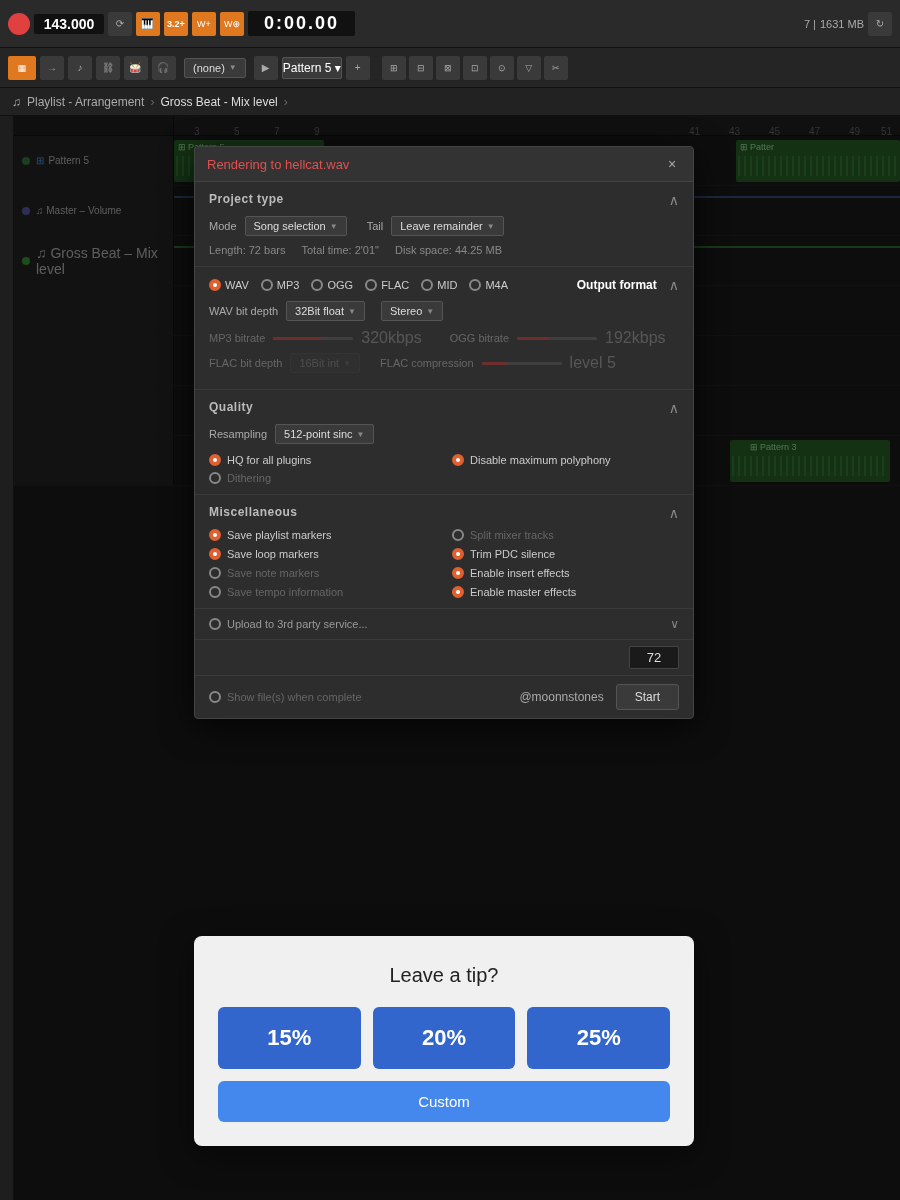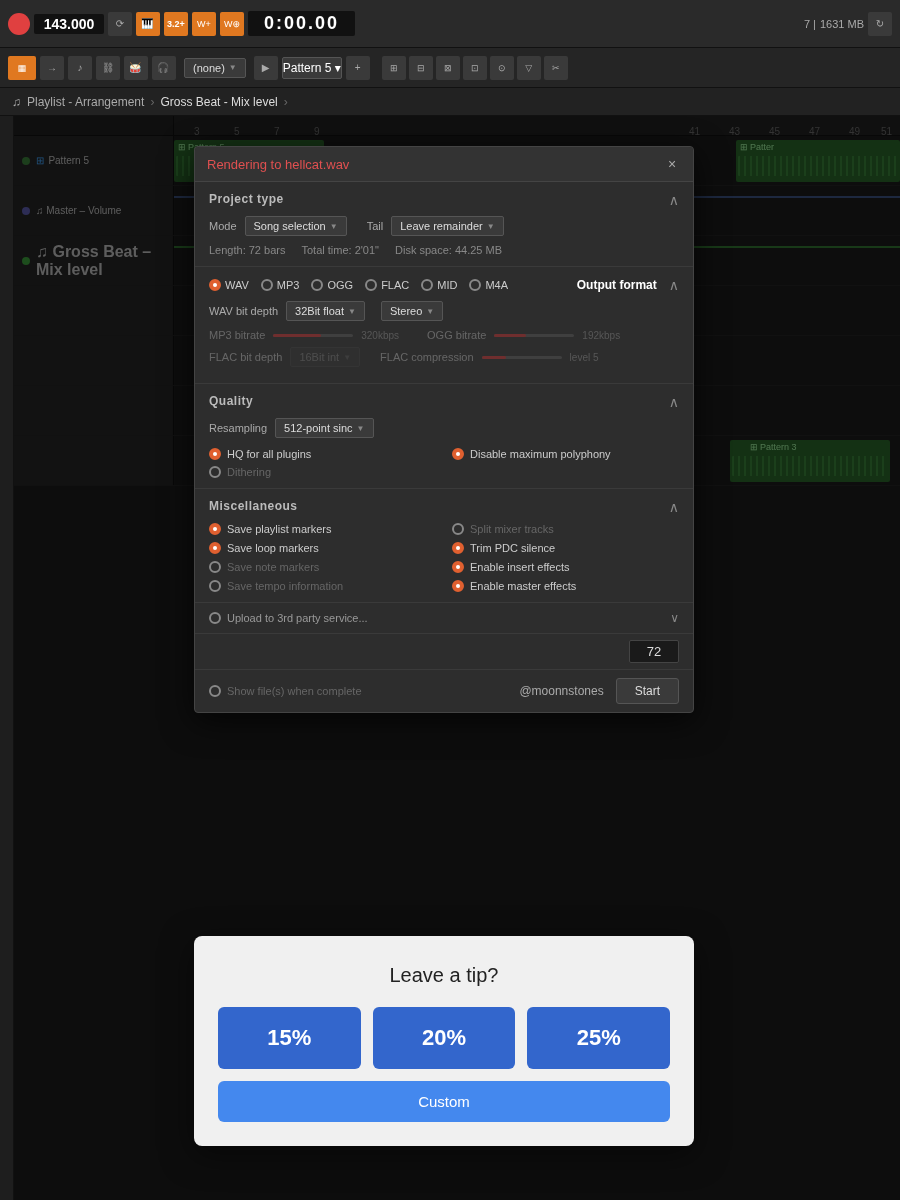--- a/index.html
+++ b/index.html
@@ -339,21 +339,21 @@
       position: relative;
       max-width: 80px;
     }
     .slider-fill {
       position: absolute;
       left: 0; top: 0;
       height: 100%;
       background: #c03030;
       border-radius: 2px;
     }
-    .slider-val { font-size: 10px; color: #888; }
+    .slider-val { font-size: 16px; color: #888; }
 
     
     .resampling-row {
       display: flex;
       align-items: center;
       gap: 8px;
       margin-bottom: 10px;
     }
 
     
@@ -582,21 +582,21 @@
         <span style="color:#bbb;font-size:10px;">♫ Master – Volume</span>
       </div>
       <div class="track-content">
         <div style="position:absolute;top:10px;left:0;right:0;height:2px;background:#4a6aaa;opacity:0.7;"></div>
       </div>
     </div>
 
     <div class="track-row">
       <div class="track-label">
         <div class="dot" style="background:#3a9a3a;"></div>
-        <span style="color:#bbb;font-size:16px;font-weight:bold;">♫ Gross Beat – Mix level</span>
+        <span style="color:#bbb;font-size:14px;">♫ Gross Beat – Mix level</span>
       </div>
       <div class="track-content">
         <div style="position:absolute;top:10px;left:0;right:0;height:2px;background:#3a9a3a;opacity:0.7;"></div>
       </div>
     </div>
 
     <div class="track-row">
       <div class="track-label"></div>
       <div class="track-content"></div>
     </div>

